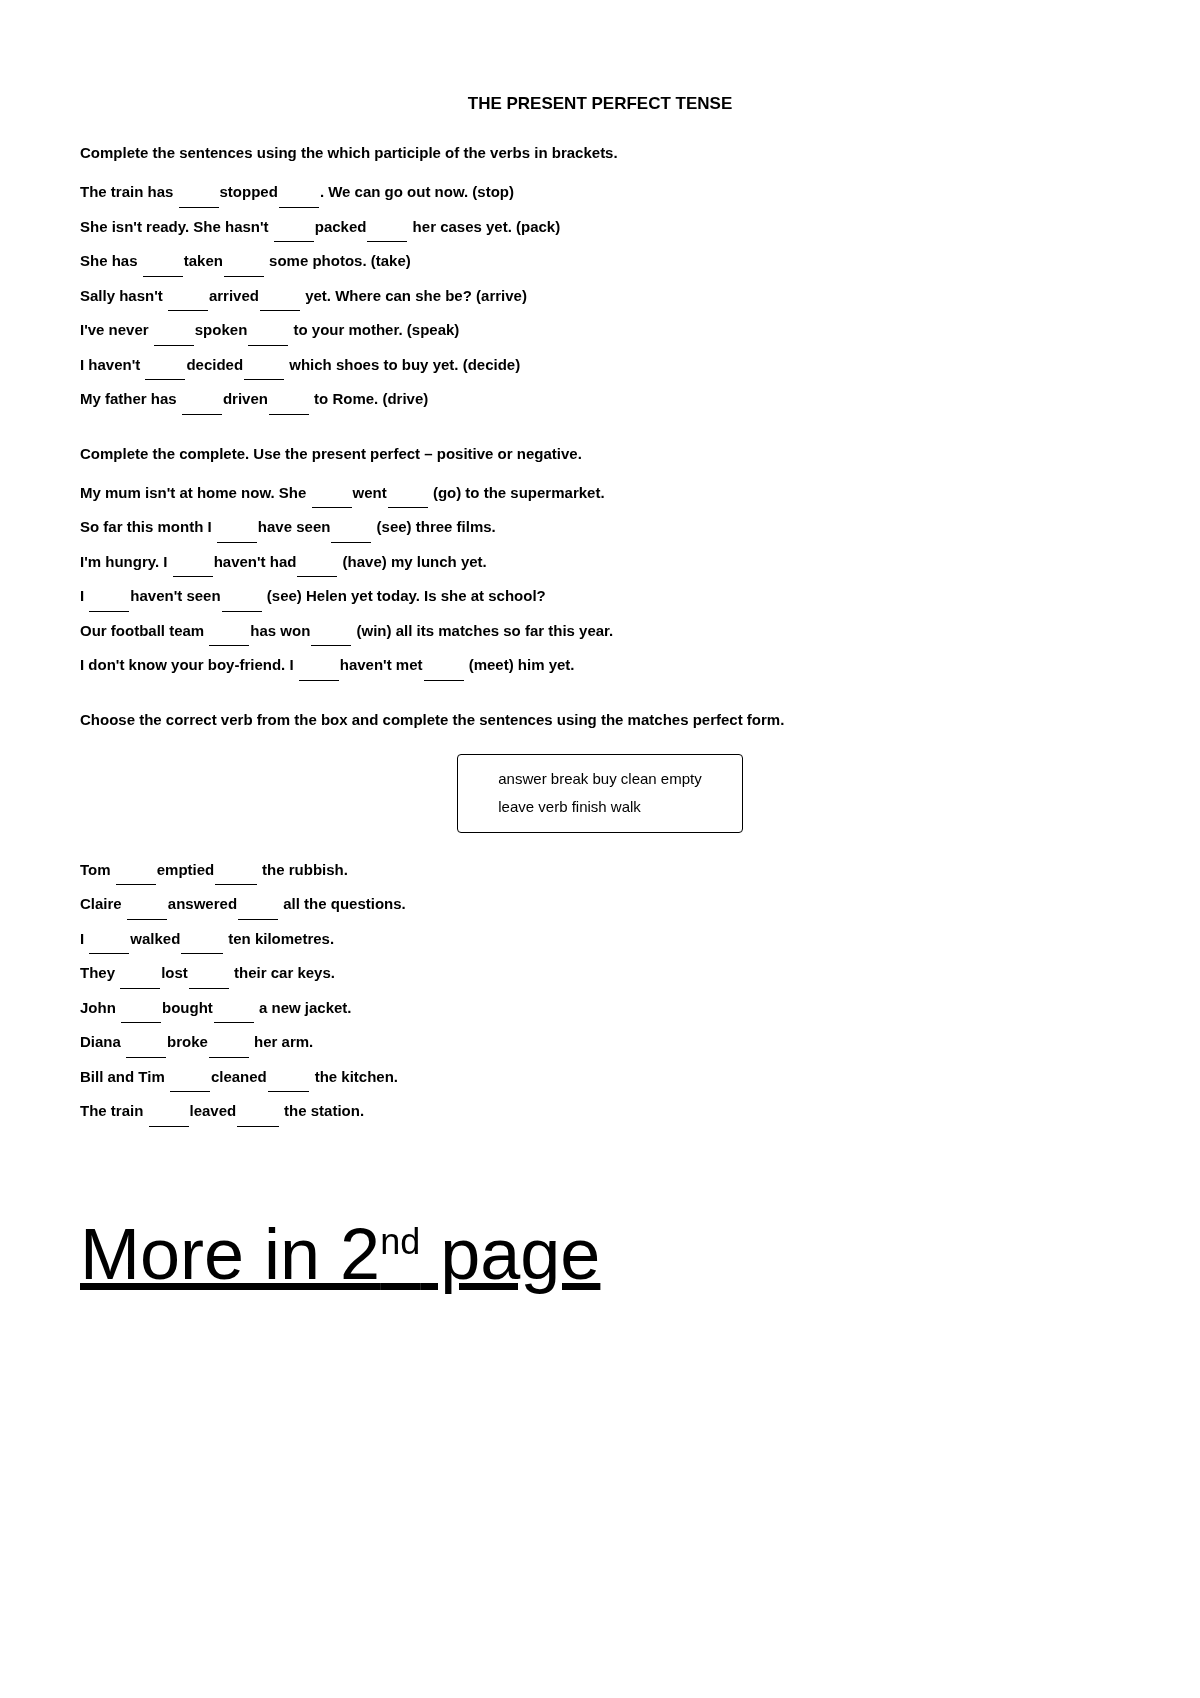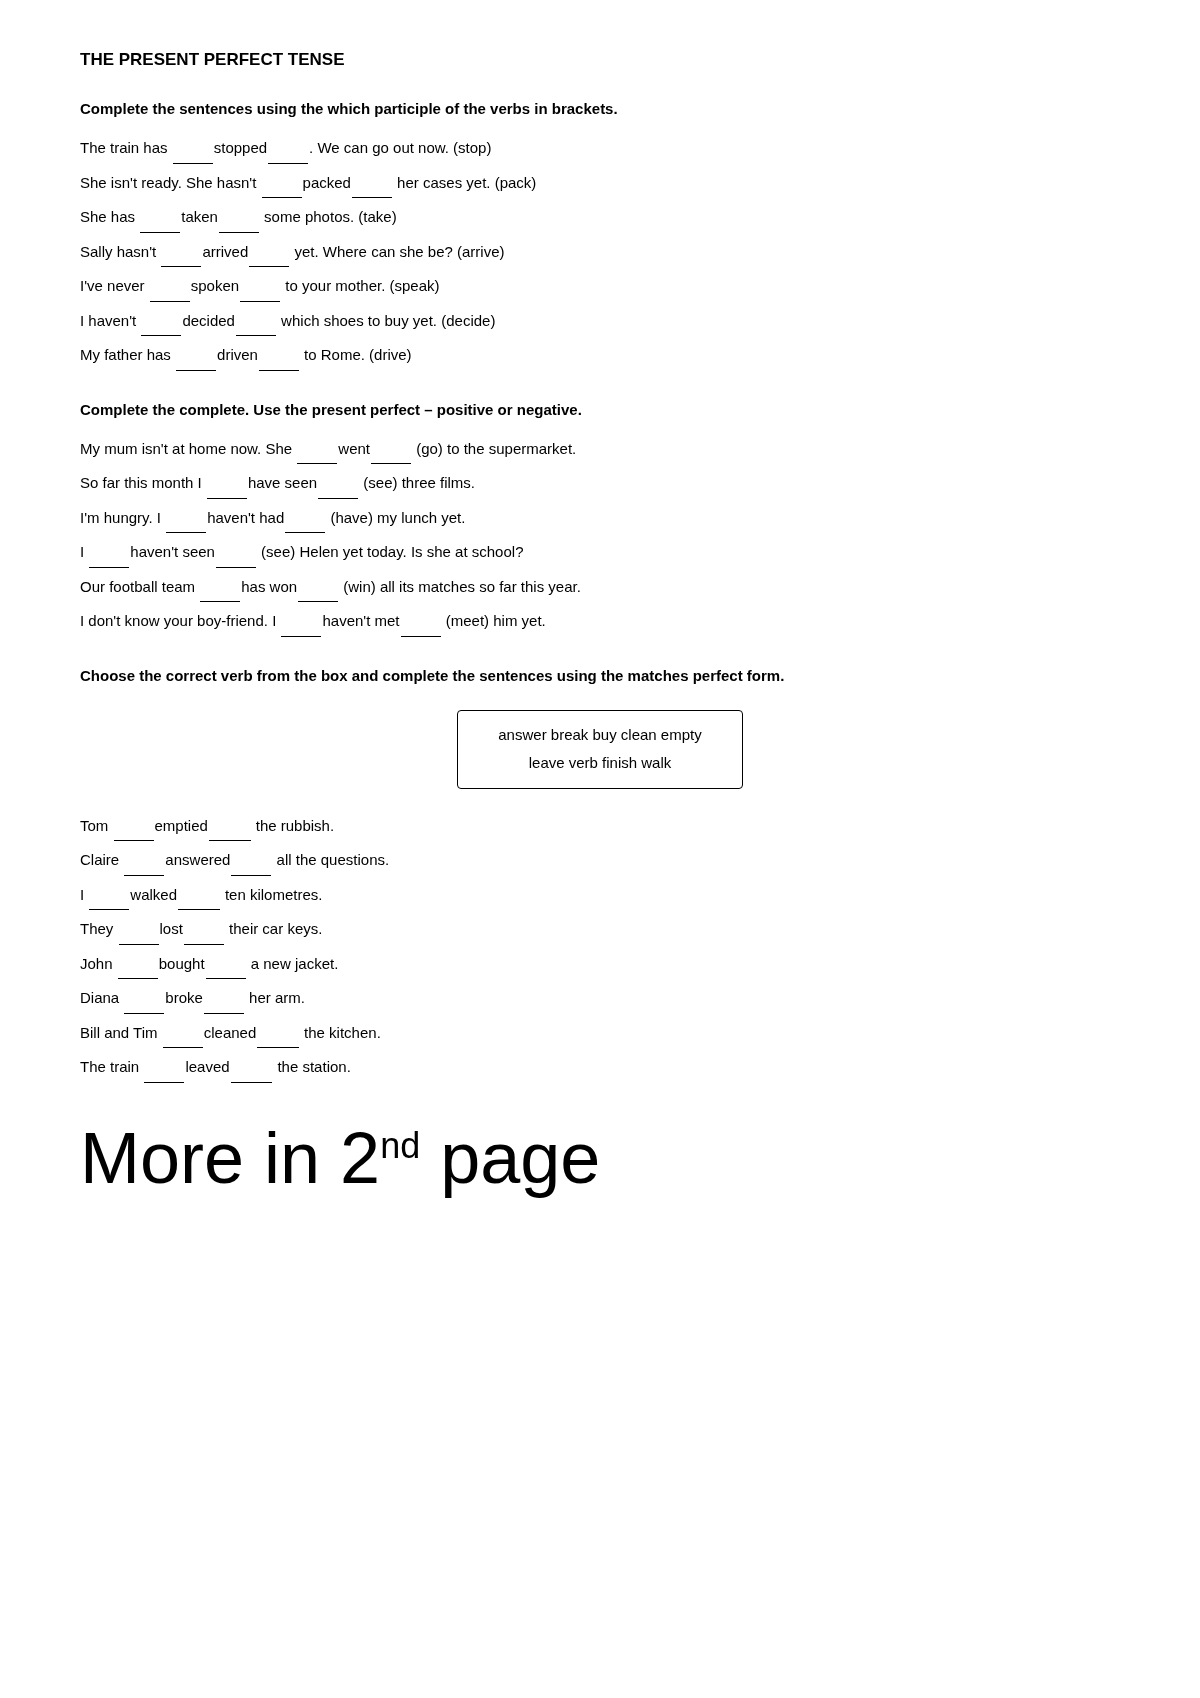--- a/index.html
+++ b/index.html
@@ -12,75 +12,79 @@
       background: #ffffff;
       font-family: Arial, sans-serif;
       font-size: 15px;
       color: #000000;
       width: 1200px;
       min-height: 1698px;
       padding: 50px 80px;
     }
 
     .page-title {
+      text-align: center;
       font-weight: bold;
       font-size: 17px;
       margin-bottom: 28px;
       font-family: Arial, sans-serif;
+      margin-top: 44px;
     }
 
     .section {
       margin-bottom: 28px;
     }
 
     .section-instruction {
       font-weight: bold;
       font-size: 15px;
       margin-bottom: 12px;
       line-height: 1.4;
     }
 
     .exercise-lines {
       line-height: 2.1;
       font-size: 15px;
+      font-weight: bold;
     }
 
     .exercise-lines p {
       margin-bottom: 2px;
     }
 
     .blank {
       display: inline-block;
       border-bottom: 1px solid #000;
       min-width: 40px;
       margin: 0 1px;
       vertical-align: bottom;
     }
 
     .verb-box {
       border: 1.5px solid #000;
       border-radius: 4px;
       display: inline-block;
       padding: 10px 40px;
       margin: 12px auto 16px auto;
-      text-align: center;
+      text-align: left;
       font-size: 15px;
       line-height: 1.9;
     }
 
     .verb-box-container {
       text-align: center;
       margin-bottom: 4px;
     }
 
     .big-text {
       font-size: 72px;
       font-weight: normal;
-      margin-top: 36px;
+      margin-top: 88px;
       line-height: 1.1;
+      text-decoration: underline;
     }
 
     .big-text sup {
       font-size: 36px;
       vertical-align: super;
     }
   </style>
 </head>
 <body>
 

